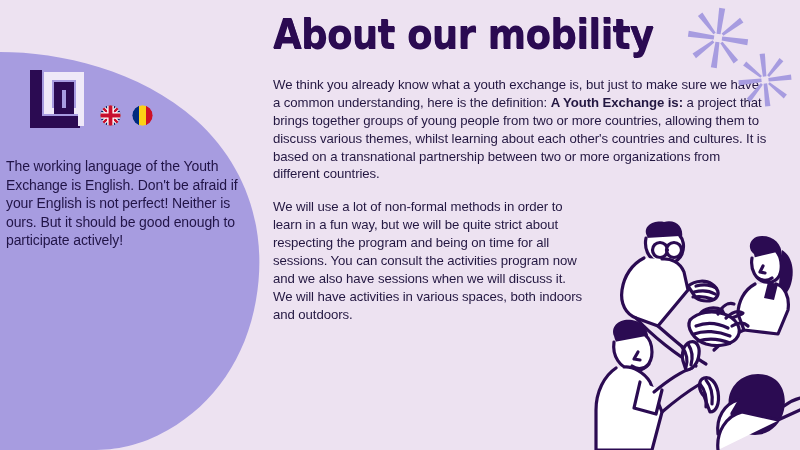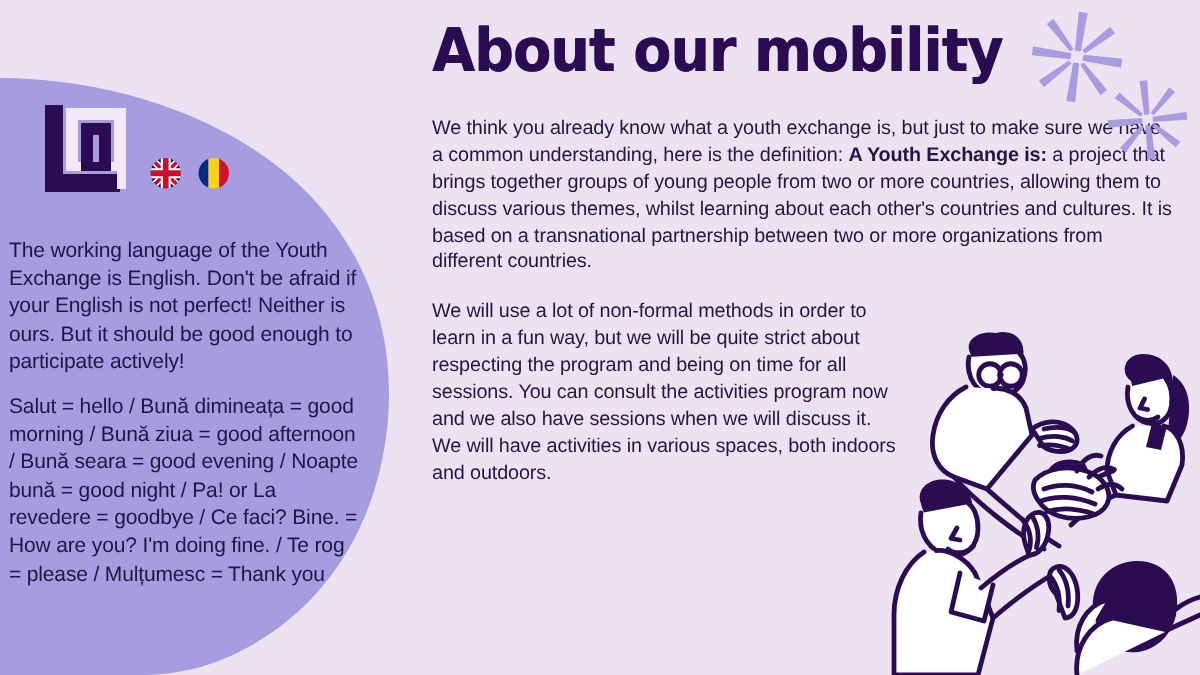--- a/index.html
+++ b/index.html
@@ -65,21 +65,21 @@
     font-size: 14px;
     line-height: 1.33;
     letter-spacing: -0.1px;
   }
   .left-text p { margin: 0 0 11px 0; }
   .left-text p:last-child { margin-bottom: 0; }
 
   
   .main {
     position: absolute;
-    left: 281px;
+    left: 266px;
     top: 0;
     width: 512px;
     height: 450px;
   }
 
   .page-title {
     position: absolute;
     left: 7px;
     top: 14px;
     color: #2B0B52;
@@ -179,21 +179,20 @@
             <rect x="0" width="20" height="60" fill="#002B7F"></rect>
             <rect x="20" width="20" height="60" fill="#FCD116"></rect>
             <rect x="40" width="20" height="60" fill="#CE1126"></rect>
           </g>
         </svg>
       </div>
     </div>
 
     <div class="left-text">
       <p>The working language of the Youth Exchange is English. Don't be afraid if your English is not perfect! Neither is ours. But it should be good enough to participate actively!</p>
-      <p>Salut = hello / Bună dimineața = good morning / Bună ziua = good afternoon / Bună seara = good evening / Noapte bună = good night / Pa! or La revedere = goodbye / Ce faci? Bine. = How are you? I'm doing fine. / Te rog = please / Mulțumesc = Thank you</p>
     </div>
   </div>
 
   <div class="main">
 
     <div class="page-title">About our mobility</div>
 
     <div class="body-col">
       <p><span>We think you already know what a youth exchange is, but just to make sure we have a common understanding, here is the definition:</span>
         <b>A Youth Exchange is:</b><span> a project that brings together groups of young people from two or more countries, allowing them to discuss various themes, whilst learning about each other's countries and cultures. It is based on a transnational partnership between two or more organizations from different countries.</span></p>

